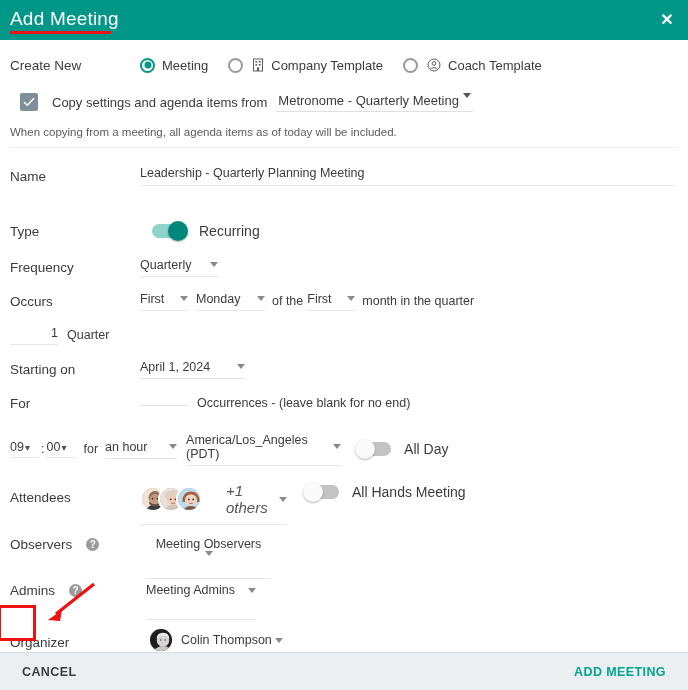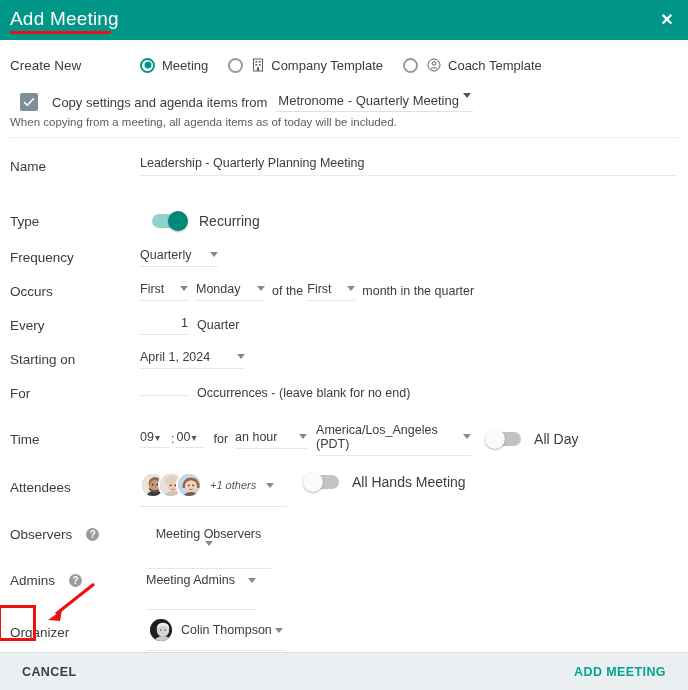--- a/index.html
+++ b/index.html
@@ -155,20 +155,21 @@
     border-bottom: 1px solid #e0e0e0;
     padding: 0 2px 3px 2px;
     font-size: 13px;
     color: #3c3c3c;
     display: flex; align-items: flex-start;
     cursor: pointer;
   }
   .note {
     font-size: 11.5px;
     color: #5c5c5c;
+    margin-top: 10px;
     padding-bottom: 9px;
     border-bottom: 1px solid #eeeeee;
   }
 
   
   .toggle {
     width: 34px; height: 14px;
     border-radius: 7px;
     position: relative;
     flex: none;
@@ -229,24 +230,24 @@
     width: 26px; height: 26px;
     border-radius: 50%;
     border: 2px solid #ffffff;
     background: #c8b6a6;
     overflow: hidden;
     position: relative;
     flex: none;
   }
   .avatar + .avatar { margin-left: -8px; }
   .others {
-    font-size: 11px;
+    font-size: 15px;
     font-style: italic;
     color: #555;
-    margin-left: 8px;
+    margin-left: 24px;
   }
 
   
   .footer {
     position: absolute;
     left: 0; bottom: 0;
     width: 688px; height: 38px;
     background: #eceff1;
     border-top: 1px solid #dcdfe1;
     display: flex;
@@ -380,21 +381,20 @@
     </div>
     <span class="plain" style="margin-left:7px;">of the</span>
     <div class="sel" style="width:48px;margin-left:4px;">
       <span>First</span>
       <span class="caret"></span>
     </div>
     <span class="plain" style="margin-left:7px;">month in the quarter</span>
   </div>
 
   <div class="row rec-row">
-    <div class="label">Every</div>
     <div class="sel" style="width:48px;justify-content:flex-end;">
       <span>1</span>
     </div>
     <span class="plain" style="margin-left:9px;">Quarter</span>
   </div>
 
   <div class="row rec-row">
     <div class="label">Starting on</div>
     <div class="sel" style="width:105px;">
       <span>April 1, 2024</span>
@@ -404,21 +404,20 @@
 
   <div class="row rec-row">
     <div class="label">For</div>
     <div class="sel" style="width:48px;justify-content:flex-end;">
       <span></span>
     </div>
     <span class="plain" style="margin-left:9px;">Occurrences - (leave blank for no end)</span>
   </div>
 
   <div class="row time-row">
-    <div class="label">Time</div>
     <div class="numsel" style="width:29px;">
       <span>09</span>
       <span class="chev">▾</span>
     </div>
     <span class="plain" style="margin:0 2px;">:</span>
     <div class="numsel" style="width:29px;">
       <span>00</span>
       <span class="chev">▾</span>
     </div>
     <span class="plain" style="margin-left:8px;">for</span>

